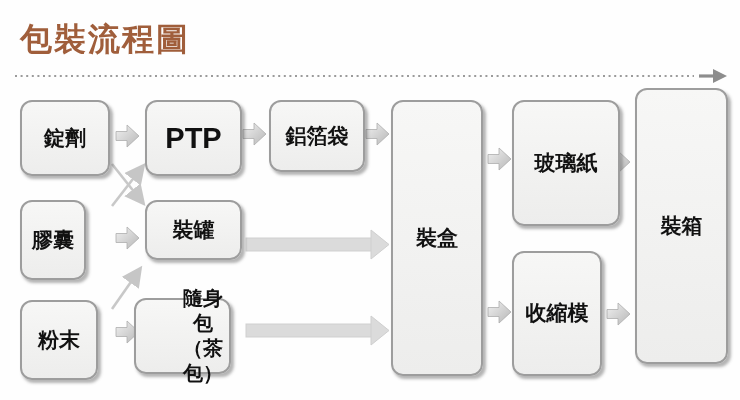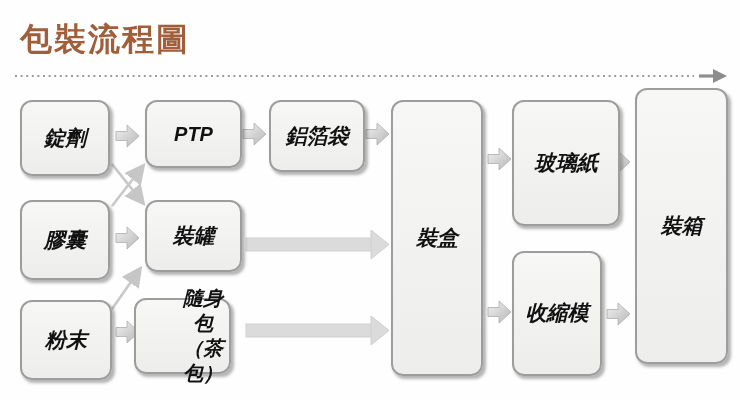--- a/index.html
+++ b/index.html
@@ -21,28 +21,27 @@
     display:flex;align-items:center;justify-content:center;
     flex-direction:column;
     background:linear-gradient(180deg,#f7f7f6 0%,#ededec 100%);
     border:2px solid #9d9d9d;
     border-radius:12px;
     box-shadow:2.5px 3px 3px rgba(90,90,90,0.45);
     font-weight:bold;color:#111;
     font-size:21px;
     text-align:center;
     box-sizing:border-box;
-    font-style:italic;
   }
   .node .ln{line-height:1.25;}
   .n-tablet   {left:20px; top:100px;width:90px;height:76px;}
-  .n-capsule  {left:20px; top:200px;width:90px;height:80px;}
-  .n-powder   {left:20px; top:300px;width:92px;height:80px;}
-  .n-ptp      {left:145px;top:100px;width:97px;height:68px;font-size:20px;}
-  .n-canning  {left:145px;top:200px;width:97px;height:72px;}
+  .n-capsule  {left:20px; top:200px;width:66px;height:80px;}
+  .n-powder   {left:20px; top:300px;width:78px;height:80px;}
+  .n-ptp      {left:145px;top:100px;width:97px;height:76px;font-size:29px;}
+  .n-canning  {left:145px;top:200px;width:97px;height:60px;}
   .n-sachet   {left:134px;top:298px;width:97px;height:76px;font-size:20px;padding-left:41px;}
   .n-foil     {left:269px;top:100px;width:96px;height:72px;}
   .n-boxing   {left:391px;top:100px;width:92px;height:276px;}
   .n-cello    {left:512px;top:100px;width:108px;height:126px;}
   .n-shrink   {left:512px;top:251px;width:90px;height:125px;}
   .n-carton   {left:635px;top:88px;width:93px;height:276px;}
 </style>
 </head>
 <body>
 

